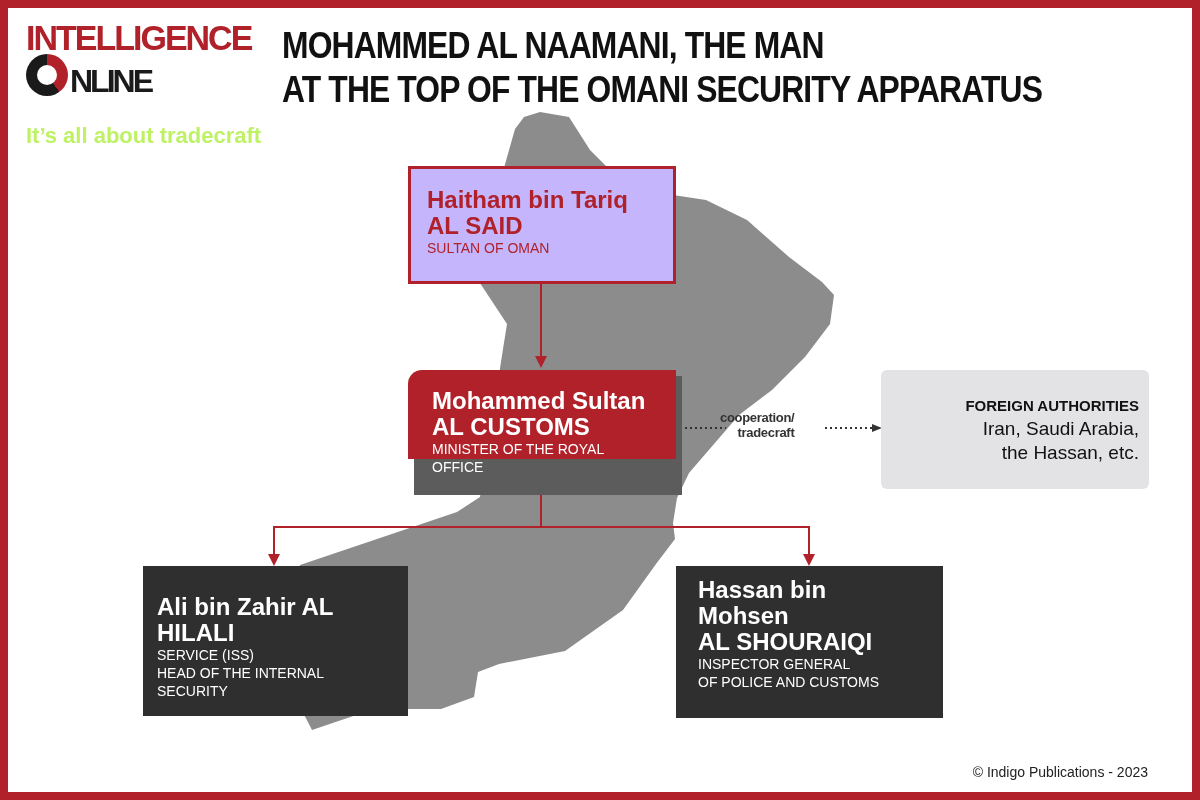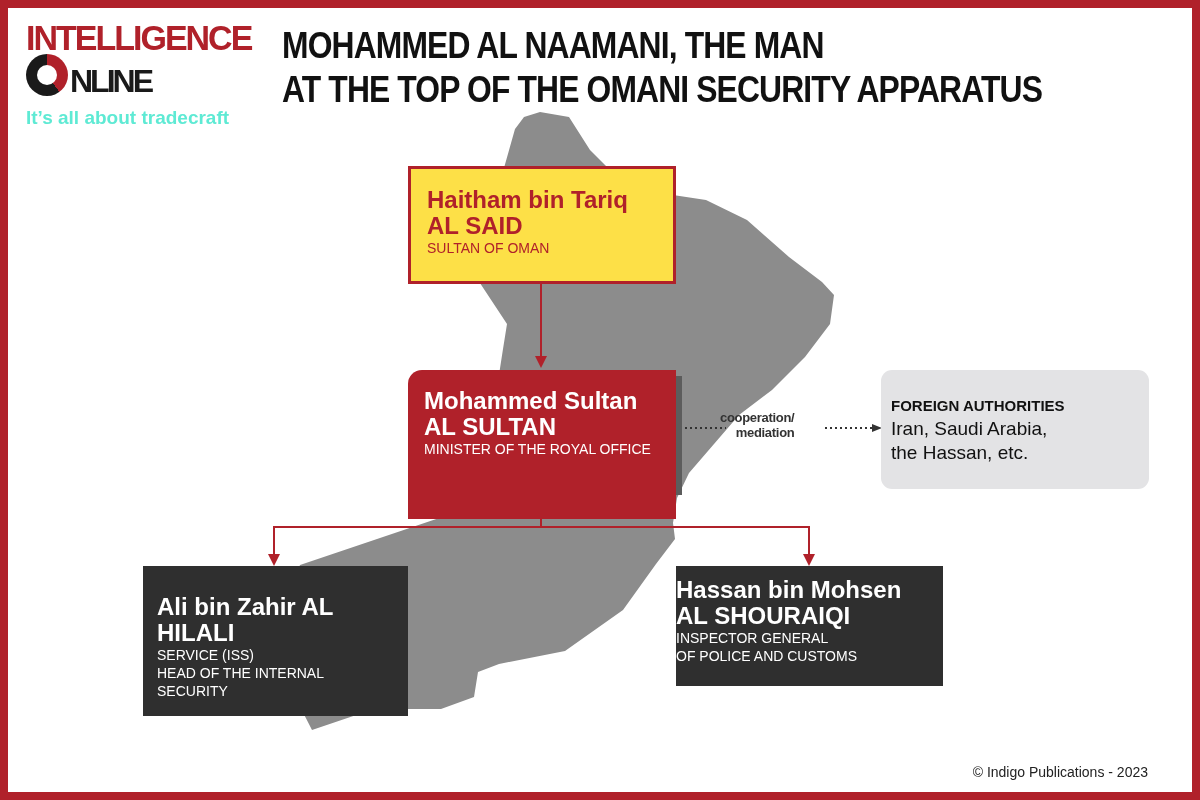--- a/index.html
+++ b/index.html
@@ -4,33 +4,33 @@
 <style>
   html, body { margin:0; padding:0; }
   body { width:1200px; height:800px; position:relative; overflow:hidden; background:#b0212a; font-family:"Liberation Sans", sans-serif; }
   .frame { position:absolute; left:8px; top:8px; width:1184px; height:784px; background:#ffffff; }
   .map { position:absolute; left:0; top:0; width:1200px; height:800px; }
   .logo { position:absolute; left:26px; top:20px; width:240px; }
   .logo-top { font-family:"Liberation Sans", sans-serif; font-weight:900; font-size:34px; line-height:34px; color:#b0212a; letter-spacing:-2px; transform:scaleY(1.05); }
   .logo-bottom { font-family:"Liberation Sans", sans-serif; font-weight:900; font-size:32px; line-height:44px; color:#1a1a1a; letter-spacing:-3px; position:relative; }
   .logo-o { display:inline-block; width:42px; height:42px; border-radius:50%; background:conic-gradient(#b0212a 0 40%, #1a1a1a 40% 100%); vertical-align:-4px; margin-right:2px; position:relative; }
   .logo-o::after { content:""; position:absolute; left:11px; top:11px; width:20px; height:20px; border-radius:50%; background:#fff; }
-  .tagline { font-weight:bold; font-size:19px; color:#5eead4; margin-top:4px; }
+  .tagline { font-weight:bold; font-size:22px; color:#bef264; margin-top:20px; }
   .title { position:absolute; left:282px; top:24px; font-family:"Liberation Sans", sans-serif; font-weight:bold; color:#111; font-size:37px; line-height:44px; letter-spacing:-1px; transform:scaleX(0.86); transform-origin:left top; white-space:nowrap; }
   .box { position:absolute; box-sizing:border-box; }
   .box .name { font-weight:bold; font-size:24px; line-height:26px; }
   .box .role { font-size:14px; line-height:18px; text-transform:uppercase; }
-  .sultan { left:408px; top:166px; width:268px; height:118px; border:3px solid #b0212a; background:#fde047; padding:18px 16px; color:#b0212a; }
+  .sultan { left:408px; top:166px; width:268px; height:118px; border:3px solid #b0212a; background:#c4b5fd; padding:18px 16px; color:#b0212a; }
   .minister-shadow { position:absolute; left:414px; top:376px; width:268px; height:119px; background:#5c5c5c; }
-  .minister { left:408px; top:370px; width:268px; height:149px; background:#b0212a; color:#fff; padding:18px 16px; border-top-left-radius:14px; }
-  .foreign { left:881px; top:370px; width:268px; height:119px; background:#e3e3e5; color:#111; text-align:left; padding:26px 10px; border-radius:11px; }
+  .minister { left:408px; top:370px; width:268px; height:89px; background:#b0212a; color:#fff; padding:18px 24px; border-top-left-radius:14px; }
+  .foreign { left:881px; top:370px; width:268px; height:119px; background:#e3e3e5; color:#111; text-align:right; padding:26px 10px; border-radius:6px; }
   .foreign .fhead { font-weight:bold; font-size:15px; line-height:20px; }
   .foreign .flist { font-size:19px; line-height:22px; margin-top:2px; }
   .iss { left:143px; top:566px; width:265px; height:150px; background:#2f2f2f; color:#fff; padding:28px 14px; }
-  .police { left:676px; top:566px; width:267px; height:120px; background:#2f2f2f; color:#fff; padding:11px 0; }
+  .police { left:676px; top:566px; width:267px; height:152px; background:#2f2f2f; color:#fff; padding:11px 22px; }
   .coop { position:absolute; left:720px; top:410px; font-weight:bold; font-size:13px; line-height:15px; color:#333; text-align:right; letter-spacing:-0.3px; }
   .copyright { position:absolute; right:52px; top:764px; font-size:14px; color:#222;padding-left:35px; }
 </style>
 </head>
 <body>
 
 <div class="frame"></div>
 
 <svg class="map" viewBox="0 0 1200 800">
   <polygon fill="#8c8c8c" points="524,117 540,112 569,117 590,150 606,166 673,195 706,200 747,220 789,257 822,282 834,295 830,324 805,357 772,390 739,415 714,444 689,473 677,498 673,523 675,539 656,564 623,610 565,651 499,664 478,672 474,697 441,709 374,709 312,730 291,689 271,639 300,565 457,512 480,497 503,349 507,324 474,274 515,129"></polygon>
@@ -59,27 +59,27 @@
 
 <div class="box sultan">
   <div class="name">Haitham bin Tariq</div>
   <div class="name">AL SAID</div>
   <div class="role">SULTAN OF OMAN</div>
 </div>
 
 <div class="minister-shadow"></div>
 <div class="box minister">
   <div class="name">Mohammed Sultan</div>
-  <div class="name">AL SULTAN</div>
+  <div class="name">AL CUSTOMS</div>
   <div class="role">MINISTER OF THE ROYAL OFFICE</div>
 </div>
 
 <div class="coop">
   <div>cooperation/</div>
-  <div>mediation</div>
+  <div>tradecraft</div>
 </div>
 
 <div class="box foreign">
   <div class="fhead">FOREIGN AUTHORITIES</div>
   <div class="flist">Iran, Saudi Arabia,</div>
   <div class="flist">the Hassan, etc.</div>
 </div>
 
 <div class="box iss">
   <div class="name">Ali bin Zahir AL HILALI</div>

